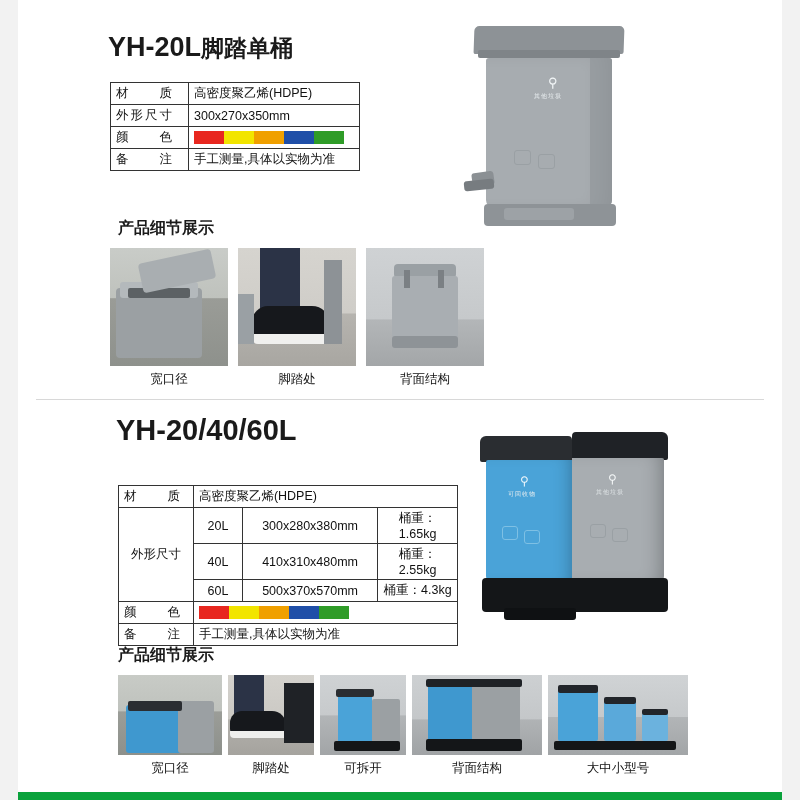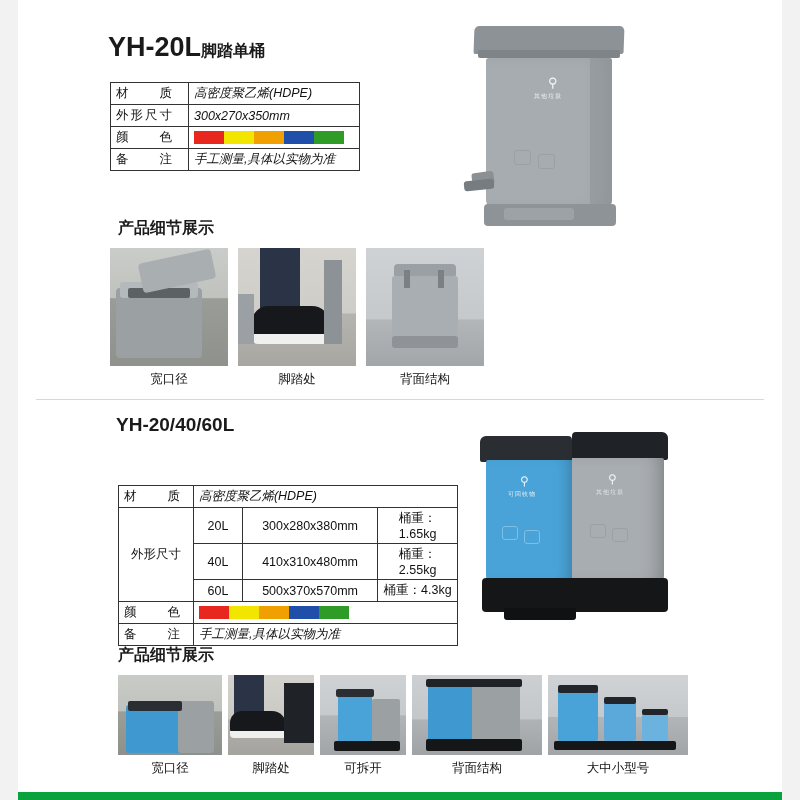--- a/index.html
+++ b/index.html
@@ -28,43 +28,43 @@
 
   .title-block { position:absolute; }
   .big-title {
     font-family:"Liberation Sans", sans-serif;
     font-weight:bold;
     letter-spacing:0px;
     color:#1a1a1a;
     white-space:nowrap;
   }
   .t1 { font-size:27px; }
-  .t1 .cn { font-size:16px; }
-
-  .t2 { font-size:19px; }
+  .t1 .cn { font-size:23px; }
+
+  .t2 { font-size:29px; }
   .t2sub { font-size:21px; font-weight:bold; margin-top:4px; text-align:center; }
 
   
   table.spec {
     border-collapse: collapse;
     font-size:12.5px;
     background:#fff;
   }
   table.spec td {
     border:1px solid #333;
     padding:2px 5px;
     vertical-align:middle;
     height:21px;
     color:#111;
   }
   td.lbl {
     width:78px; letter-spacing:2px; white-space:nowrap;
   }
   td.lbl-wide { width:78px; text-align:center; white-space:nowrap;}
-  td.val { padding-left:8px; white-space:nowrap;font-style:italic; }
+  td.val { padding-left:8px; white-space:nowrap; }
   td.sz { width:58px; text-align:center; }
   td.dim { width:150px; text-align:center; }
   td.wt { width:96px; text-align:center; }
 
   .colorbar { display:flex; height:13px; width:150px; }
   .colorbar span { flex:1; display:block; }
 
   
   .detail-head {
     font-size:16px; font-weight:bold; color:#1a1a1a;

